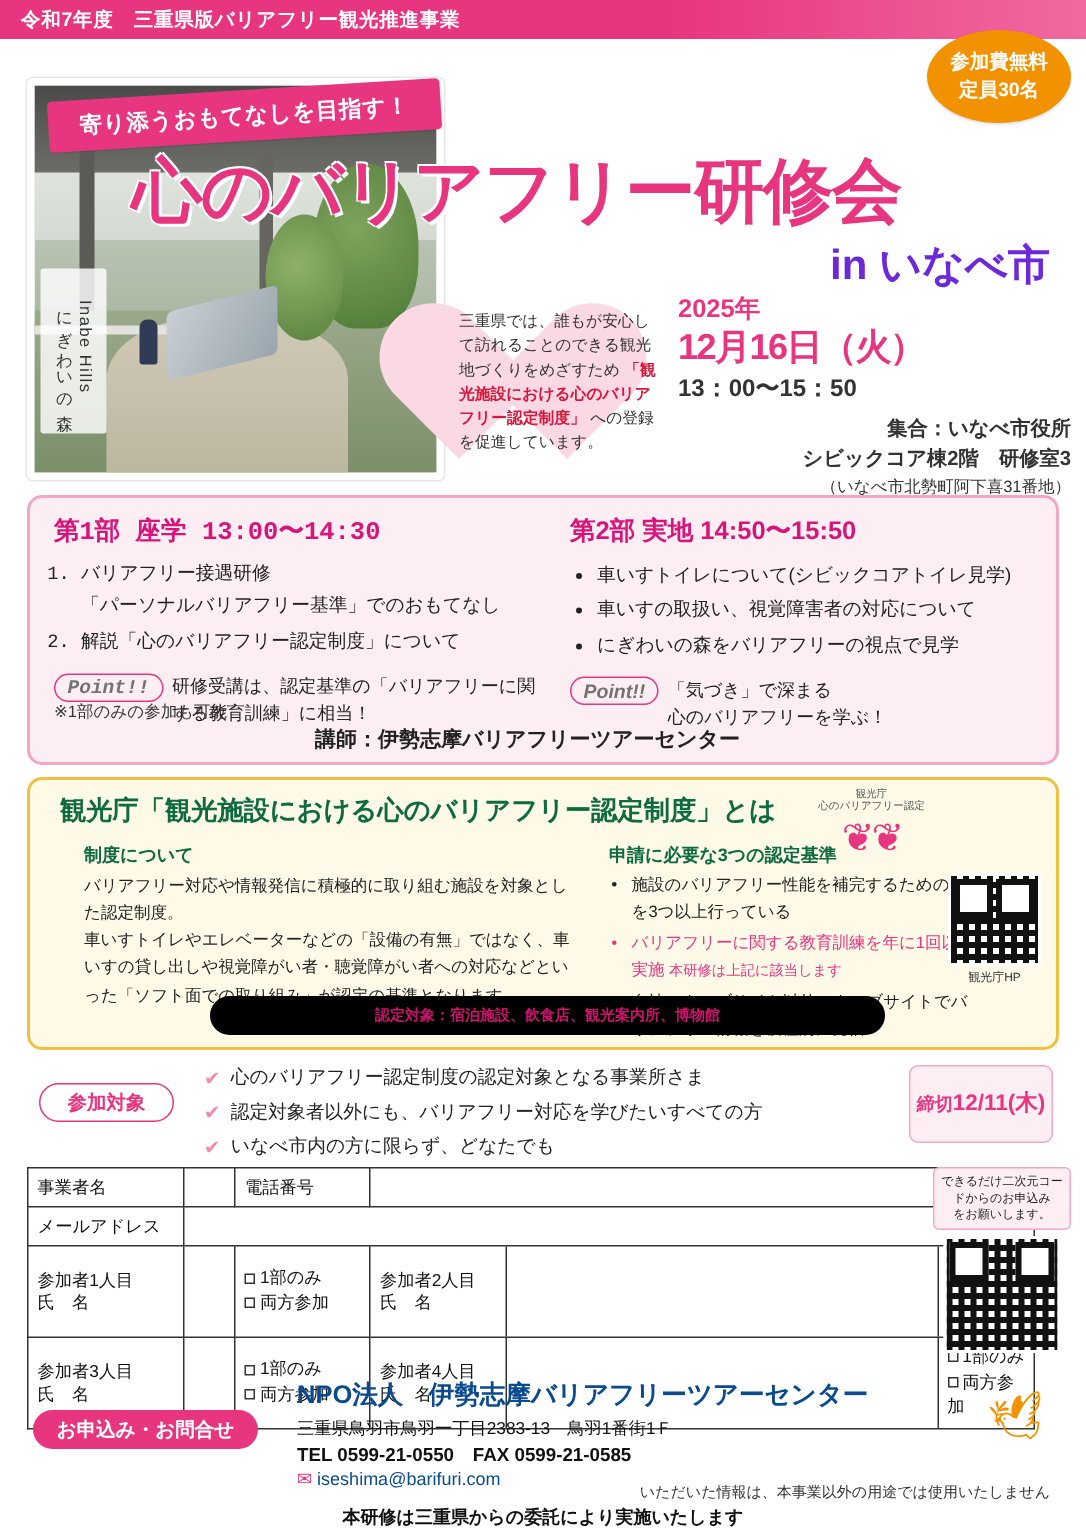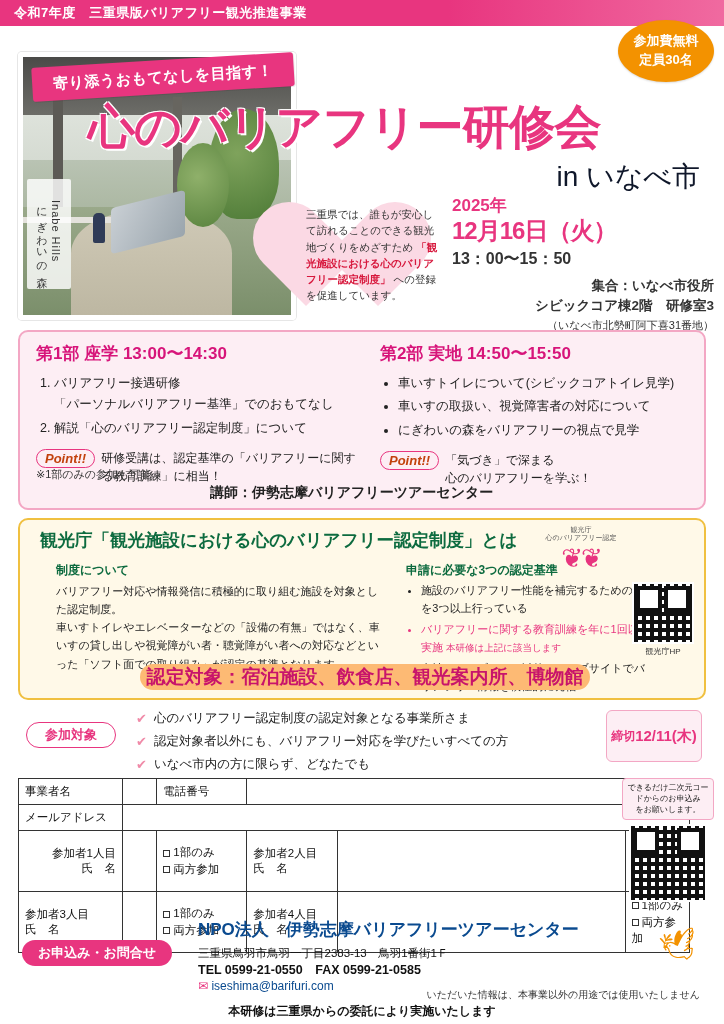--- a/index.html
+++ b/index.html
@@ -75,21 +75,21 @@
   .ribbon span { color:#fff; font-size:15px; font-weight:bold; letter-spacing:.5px; }
 
   .title-main {
     position:absolute; top:70px; left:88px; width:630px;
     font-size:47px; font-weight:bold; color:#e8357f; letter-spacing:-1px;
     text-shadow: 2px 2px 0 #fff, -1px -1px 0 #fff, 1px -1px 0 #fff, -1px 1px 0 #fff;
     white-space:nowrap;
   }
   .title-sub {
     position:absolute; top:132px; right:24px;
-    font-size:28px; font-weight:normal; color:#0f172a;
+    font-size:28px; font-weight:bold; color:#6d28d9;
     text-shadow: 1px 1px 0 #fff;
   }
 
   .heart {
     position:absolute; top:168px; left:300px; width:146px; height:132px;
   }
   .heart .hl, .heart .hr {
     position:absolute; top:16px; width:72px; height:96px;
     background:#fbd9e4; border-radius:40px 40px 0 0;
   }
@@ -107,28 +107,28 @@
   .date-time { font-size:16px; font-weight:bold; color:#333; margin-top:2px; }
   .meet { margin-top:6px; color:#333; font-size:13.5px; font-weight:bold; line-height:1.5; text-align:right; }
   .meet .small { font-size:11px; font-weight:normal; }
 
   
   .program {
     position:absolute; top:330px; left:18px; width:688px; height:180px;
     background:#fdeef4; border:2px solid #f3a7c4; border-radius:10px;
   }
   .prog-col { position:absolute; top:10px; }
-  .prog-col.left { left:16px; width:330px; }
+  .prog-col.left { left:16px; width:330px;font-family:Liberation Mono, monospace; }
   .prog-col.right { left:360px; width:320px; }
   .prog-head { font-size:17px; font-weight:bold; color:#d7147a; margin-bottom:8px; }
   .prog-list { font-size:12.5px; color:#222; line-height:1.7; padding-left:18px; }
   .prog-list li { margin-bottom:2px; }
   .point-row { display:flex; align-items:flex-start; margin-top:10px; gap:6px; }
   .point-badge {
-    flex:0 0 auto; color:#c2410c; font-size:13px; font-style:italic; font-weight:bold;
+    flex:0 0 auto; color:#737373; font-size:13px; font-style:italic; font-weight:bold;
     border:1.5px solid #e8357f; border-radius:12px; padding:1px 8px; white-space:nowrap;
   }
   .point-text { font-size:12px; color:#222; line-height:1.5; }
   .note { position:absolute; bottom:26px; left:16px; font-size:11px; color:#333; }
   .lecturer { position:absolute; bottom:6px; left:190px; font-size:14px; font-weight:bold; color:#222; }
 
   
   .cert {
     position:absolute; top:518px; left:18px; width:688px; height:182px;
     background:#fff9e8; border:2px solid #f0c040; border-radius:10px;
@@ -139,22 +139,22 @@
   .cert-left { position:absolute; top:42px; left:36px; width:330px; }
   .cert-right { position:absolute; top:42px; left:386px; width:250px; }
   .cert-h { font-size:12px; font-weight:bold; color:#0d6b3f; margin-bottom:3px; }
   .cert-p { font-size:11px; color:#222; line-height:1.65; }
   .cert-ul { font-size:11px; color:#222; line-height:1.6; padding-left:15px; }
   .cert-ul li { margin-bottom:4px; }
   .cert-ul .pink { color:#e8357f; }
   .cert-ul .tiny { font-size:9.5px; color:#e8357f; }
   .cert-band {
     position:absolute; bottom:8px; left:120px; width:450px; height:26px;
-    background:#fdba74; border-radius:13px; display:flex; align-items:center; justify-content:center;
-    font-size:19px; font-weight:bold; color:#c8146b;
+    background:#000000; border-radius:13px; display:flex; align-items:center; justify-content:center;
+    font-size:10px; font-weight:bold; color:#c8146b;
   }
   .cert-logo { position:absolute; top:6px; right:80px; width:86px; text-align:center; }
   .cert-logo .cap { font-size:7px; color:#555; line-height:1.2; }
   .cert-logo .ribbons { font-size:26px; color:#e8357f; letter-spacing:-2px; }
   .qr-cert { position:absolute; top:62px; right:10px; width:62px; }
   .qr-cert .lbl { text-align:center; font-size:8px; color:#333; margin-top:2px; }
 
   .qr {
     width:62px; height:62px; background:#fff;
     background-image:
@@ -382,21 +382,21 @@
         <td class="lbl">事業者名</td>
         <td></td>
         <td class="lbl2">電話番号</td>
         <td></td>
       </tr>
       <tr>
         <td class="lbl">メールアドレス</td>
         <td colspan="3"></td>
       </tr>
       <tr>
-        <td class="lbl" style="white-space: pre-line; text-align: right;">参加者1人目
+        <td class="lbl" style="white-space: pre-line;">参加者1人目
 氏　名</td>
         <td></td>
         <td class="chk">
           <span class="cbox"></span><span>1部のみ</span><br>
           <span class="cbox"></span><span>両方参加</span>
         </td>
         <td style="padding:0">
           <table style="width:100%;border-collapse:collapse;border:none">
             <tbody>
                   <tr>

